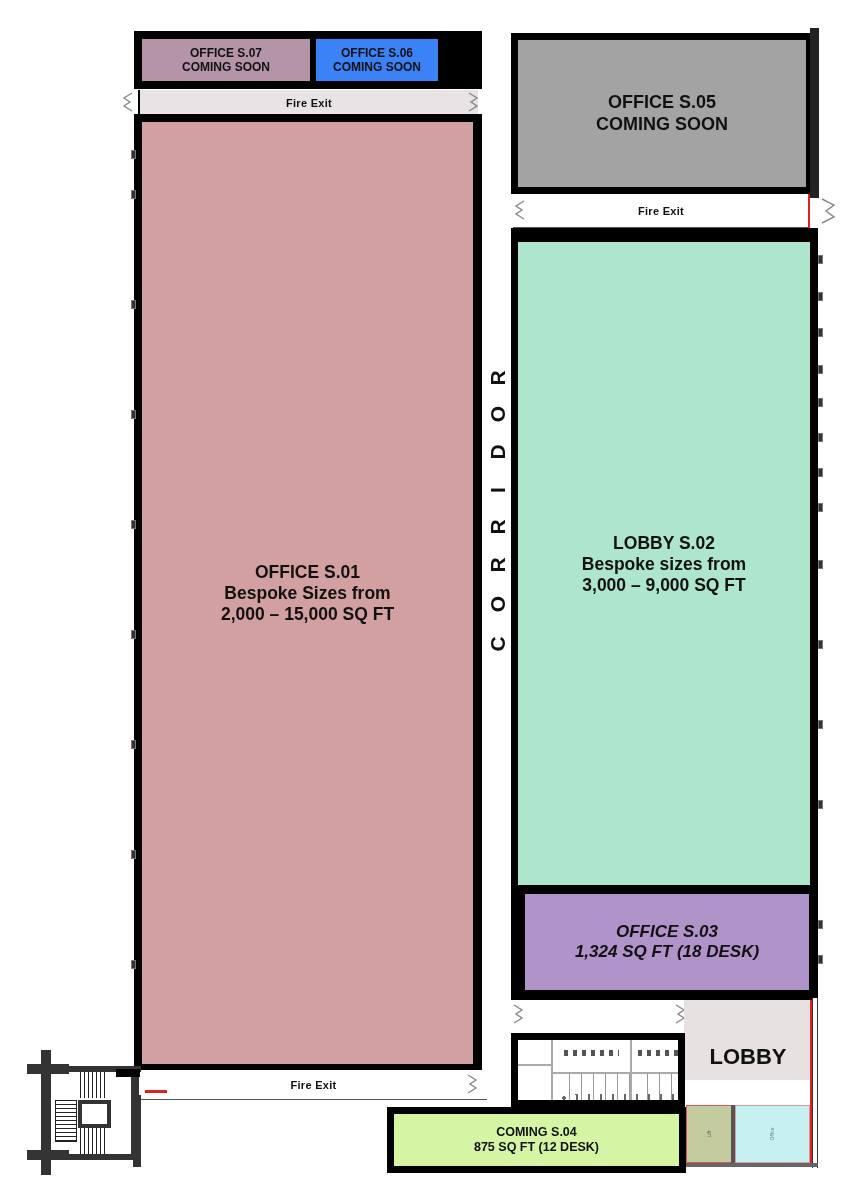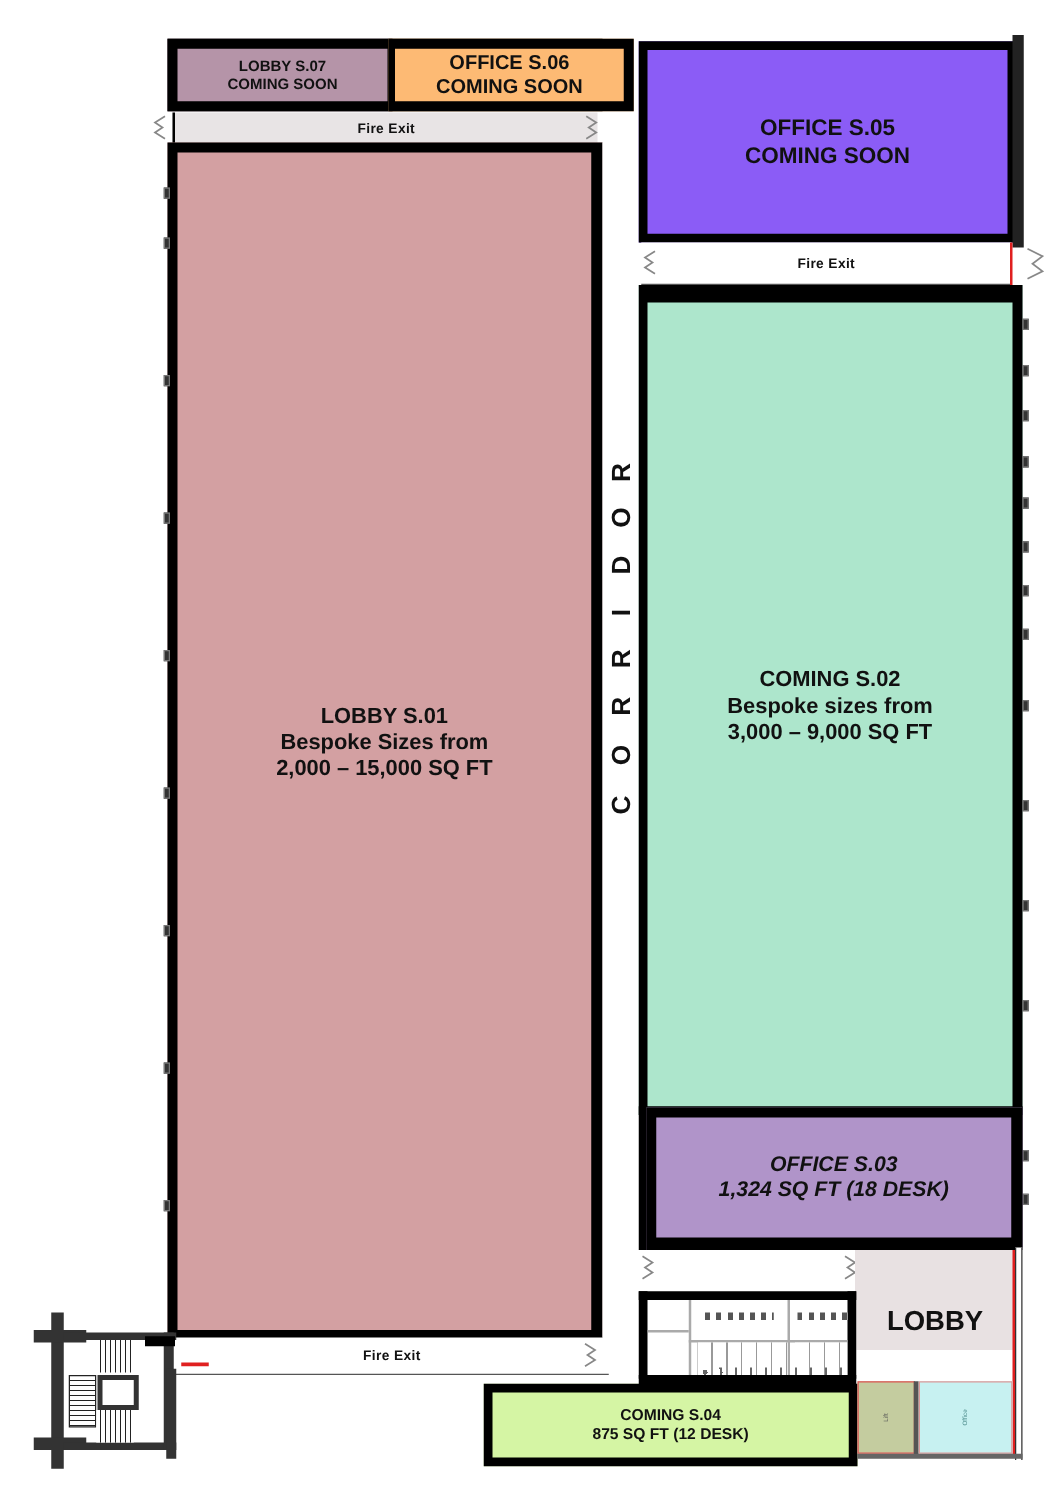--- a/index.html
+++ b/index.html
@@ -15,40 +15,40 @@
   .door { position:absolute; width:14px; height:20px; }
   .mullion { position:absolute; width:5px; height:9px; background:#333; border:1px solid #777; box-sizing:border-box; }
   .corridor-letter { position:absolute; left:487px; width:22px; text-align:center; font-size:21px; font-weight:bold;
                      transform:rotate(-90deg); transform-origin:center; }
 </style>
 </head>
 <body>
 
 <div class="abs" style="left:134px;top:31px;width:348px;height:58px;background:#000;"></div>
 <div class="room" style="left:134px;top:31px;width:180px;height:58px;background:#b594a8;border-right-width:4px;font-size:12px;">
-  <span class="label">LOBBY S.07</span>
+  <span class="label">OFFICE S.07</span>
   <span class="label">COMING SOON</span>
 </div>
-<div class="room" style="left:311px;top:31px;width:196px;height:58px;background:#fdba74;border-left-width:5px;font-size:16px;">
+<div class="room" style="left:311px;top:31px;width:135px;height:58px;background:#3b82f6;border-left-width:5px;font-size:12px;">
   <span class="label">OFFICE S.06</span>
   <span class="label">COMING SOON</span>
 </div>
 
 <div class="fire" style="left:138px;top:90px;width:340px;height:25px;background:#e8e4e5;border-left:2px solid #000;">
   <span>Fire Exit</span>
 </div>
 <svg class="door" style="left:120px;top:92px;" viewBox="0 0 14 20">
   <path d="M12 1 L4 6 L10 10 L4 14 L12 19" fill="none" stroke="#888" stroke-width="1.4"></path>
 </svg>
 <svg class="door" style="left:467px;top:92px;" viewBox="0 0 14 20">
   <path d="M2 1 L10 6 L4 10 L10 14 L2 19" fill="none" stroke="#888" stroke-width="1.4"></path>
 </svg>
 
 <div class="room" style="left:134px;top:114px;width:348px;height:958px;background:#d3a0a2;font-size:17.5px;border-width:8px 9px 8px 8px;">
-  <span class="label">LOBBY S.01</span>
+  <span class="label">OFFICE S.01</span>
   <span class="label">Bespoke Sizes from</span>
   <span class="label">2,000 – 15,000 SQ FT</span>
 </div>
 
 <div class="mullion" style="left:131px;top:150px;"></div>
 <div class="mullion" style="left:131px;top:190px;"></div>
 <div class="mullion" style="left:131px;top:300px;"></div>
 <div class="mullion" style="left:131px;top:410px;"></div>
 <div class="mullion" style="left:131px;top:520px;"></div>
 <div class="mullion" style="left:131px;top:630px;"></div>
@@ -87,39 +87,39 @@
   <span class="corridor-letter" style="top:366px;">R</span>
   <span class="corridor-letter" style="top:402px;">O</span>
   <span class="corridor-letter" style="top:440px;">D</span>
   <span class="corridor-letter" style="top:478px;">I</span>
   <span class="corridor-letter" style="top:515px;">R</span>
   <span class="corridor-letter" style="top:553px;">R</span>
   <span class="corridor-letter" style="top:592px;">O</span>
   <span class="corridor-letter" style="top:632px;">C</span>
 </div>
 
-<div class="room" style="left:511px;top:33px;width:302px;height:161px;background:#8b5cf6;font-size:18px;border-width:7px;">
+<div class="room" style="left:511px;top:33px;width:302px;height:161px;background:#a3a3a3;font-size:18px;border-width:7px;">
   <span class="label">OFFICE S.05</span>
   <span class="label">COMING SOON</span>
 </div>
 <div class="abs" style="left:810px;top:28px;width:9px;height:170px;background:#222;"></div>
 
 <div class="fire" style="left:513px;top:194px;width:296px;height:34px;background:#ffffff;border-bottom:1px solid #555;">
   <span>Fire Exit</span>
 </div>
 <svg class="door" style="left:512px;top:200px;" viewBox="0 0 14 20">
   <path d="M12 1 L4 6 L10 10 L4 14 L12 19" fill="none" stroke="#888" stroke-width="1.4"></path>
 </svg>
 <div class="abs" style="left:808px;top:194px;width:2px;height:34px;background:#e02020;"></div>
 <svg class="door" style="left:820px;top:198px;width:20px;height:26px;" viewBox="0 0 20 26">
   <path d="M2 1 L14 7 L6 13 L14 19 L2 25" fill="none" stroke="#888" stroke-width="1.4"></path>
 </svg>
 
 <div class="room" style="left:511px;top:228px;width:307px;height:664px;background:#ade6cc;font-size:17.5px;border-width:14px 8px 6px 7px;">
-  <span class="label">COMING S.02</span>
+  <span class="label">LOBBY S.02</span>
   <span class="label">Bespoke sizes from</span>
   <span class="label">3,000 – 9,000 SQ FT</span>
 </div>
 
 <div class="mullion" style="left:818px;top:255px;"></div>
 <div class="mullion" style="left:818px;top:292px;"></div>
 <div class="mullion" style="left:818px;top:328px;"></div>
 <div class="mullion" style="left:818px;top:365px;"></div>
 <div class="mullion" style="left:818px;top:398px;"></div>
 <div class="mullion" style="left:818px;top:433px;"></div>

